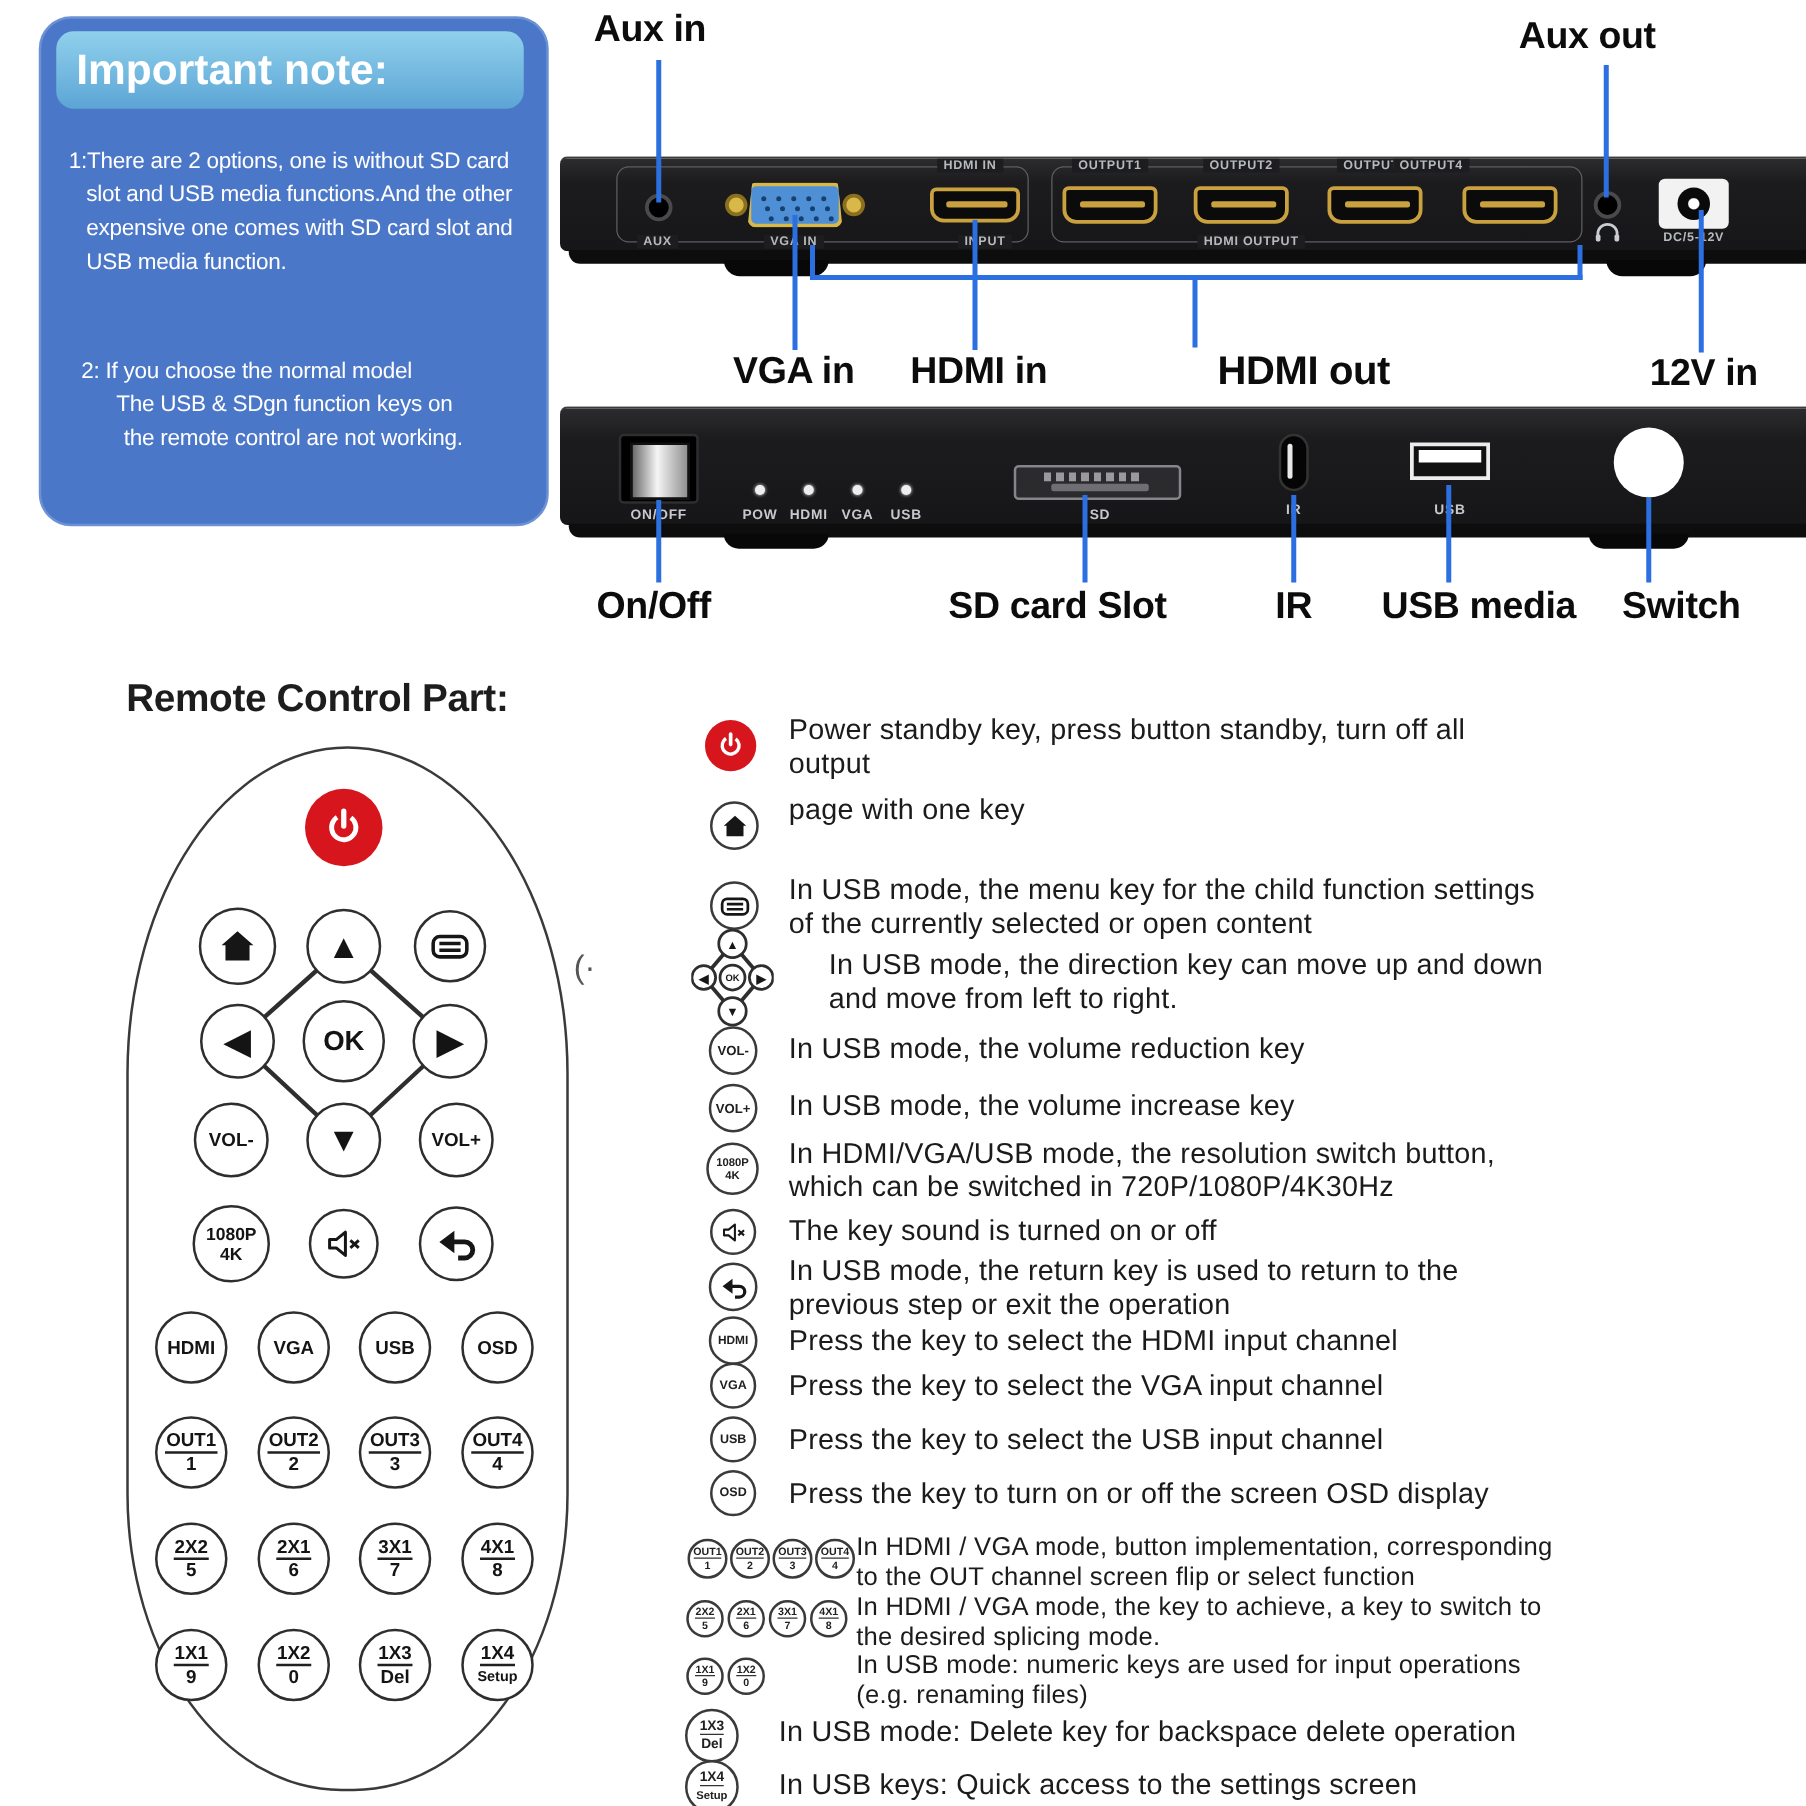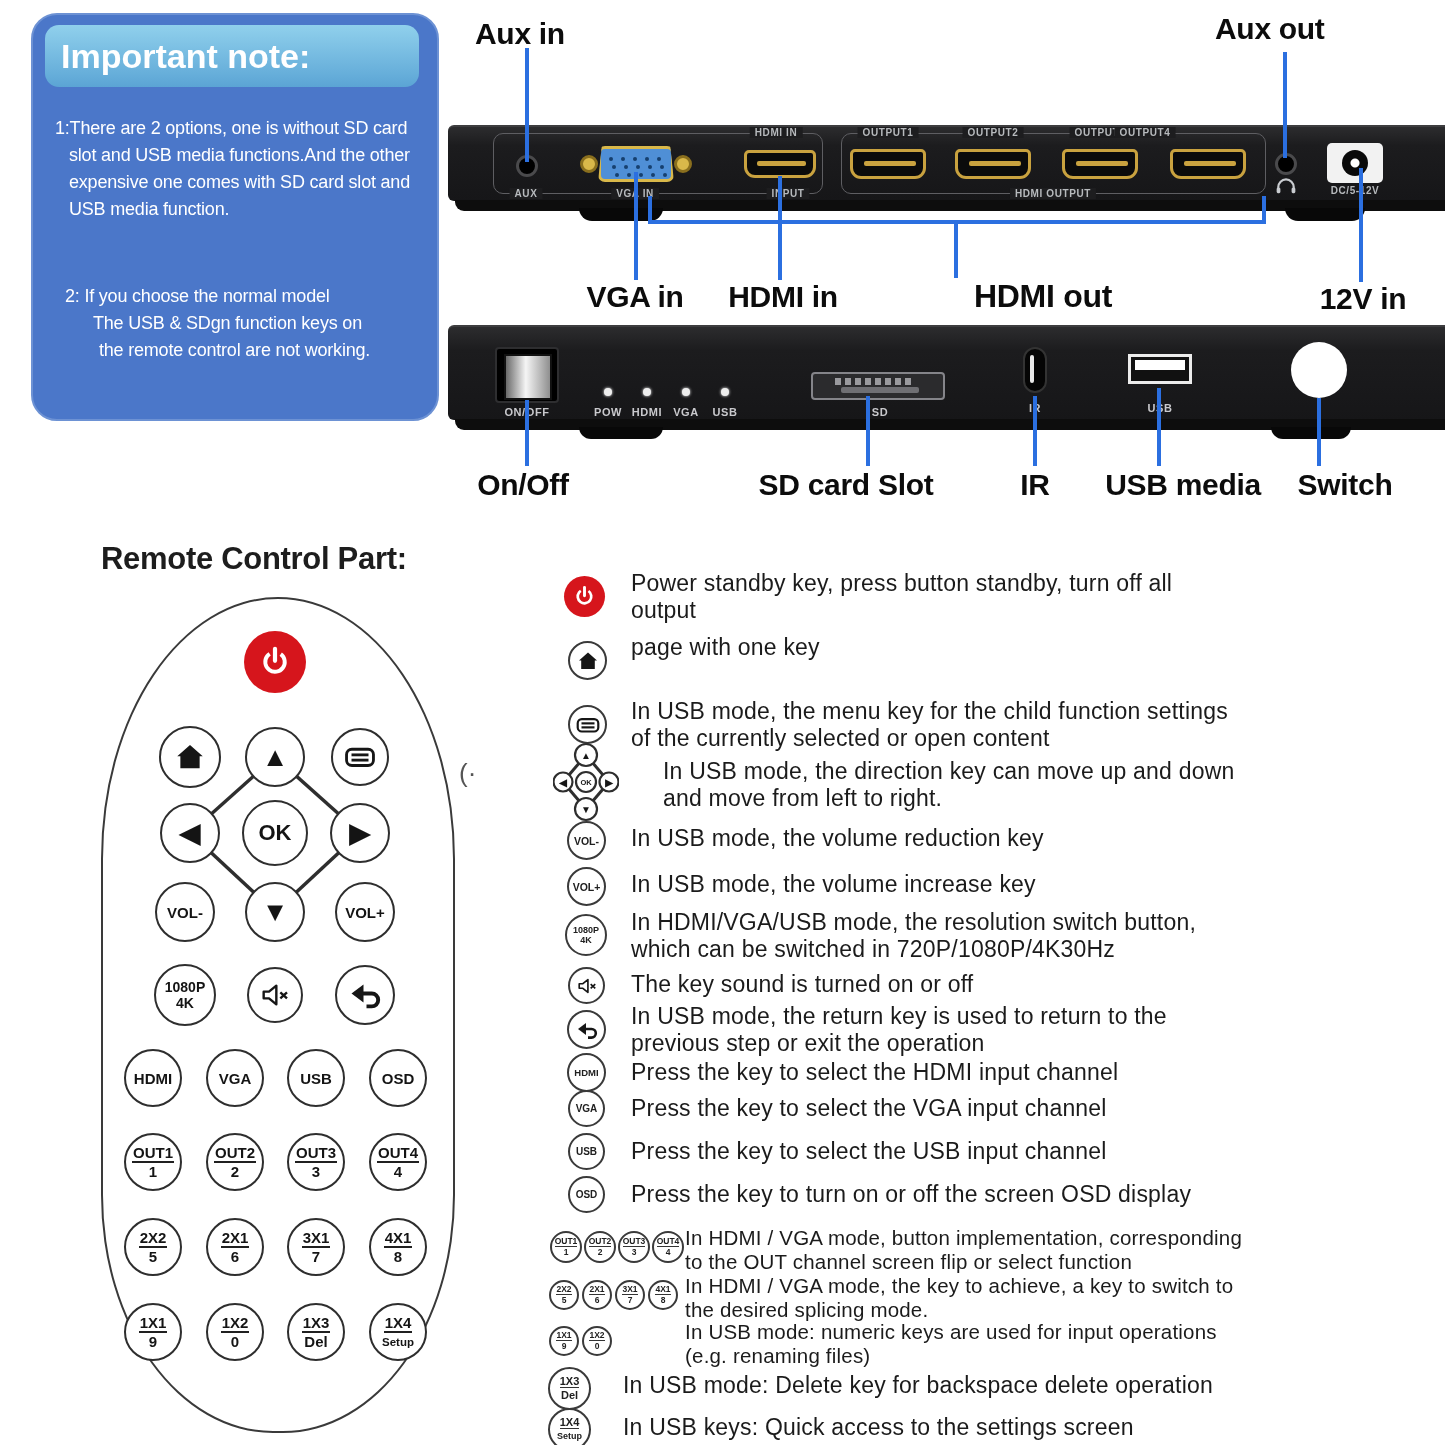--- a/index.html
+++ b/index.html
@@ -134,24 +134,24 @@
   <div class="dcjack" style="left:1304px;top:143px;"></div>
 
   <span class="etch" style="left:753px;top:127px;">HDMI IN</span>
   <span class="etch" style="left:865px;top:127px;">OUTPUT1</span>
   <span class="etch" style="left:970px;top:127px;">OUTPUT2</span>
   <span class="etch" style="left:1077px;top:127px;">OUTPUT3</span>
   <span class="etch" style="left:1122px;top:127px;">OUTPUT4</span>
   <span class="etch" style="left:503px;top:188px;">AUX</span>
   <span class="etch" style="left:612px;top:188px;">VGA IN</span>
   <span class="etch" style="left:765px;top:188px;">INPUT</span>
-  <span class="etch" style="left:1030px;top:188px;">HDMI OUTPUT</span>
+  <span class="etch" style="left:978px;top:188px;">HDMI OUTPUT</span>
   <span class="etch" style="left:1332px;top:185px;background:transparent;">DC/5-12V</span>
 
-  <span class="cal" style="left:452px;top:17px;">Aux in</span>
+  <span class="cal" style="left:452px;top:7px;">Aux in</span>
   <span class="cal" style="left:1192px;top:12px;">Aux out</span>
   <div class="lede" style="left:502px;top:48px;width:4px;height:114px;"></div>
   <div class="lede" style="left:1260px;top:52px;width:4px;height:106px;"></div>
   <div class="lede" style="left:611px;top:172px;width:4px;height:108px;"></div>
   <div class="lede" style="left:755px;top:176px;width:4px;height:104px;"></div>
   <div class="lede" style="left:625px;top:196px;width:4px;height:28px;"></div>
   <div class="lede" style="left:625px;top:220px;width:618px;height:4px;"></div>
   <div class="lede" style="left:1239px;top:196px;width:4px;height:28px;"></div>
   <div class="lede" style="left:931px;top:222px;width:4px;height:56px;"></div>
   <div class="lede" style="left:1336px;top:168px;width:4px;height:114px;"></div>

